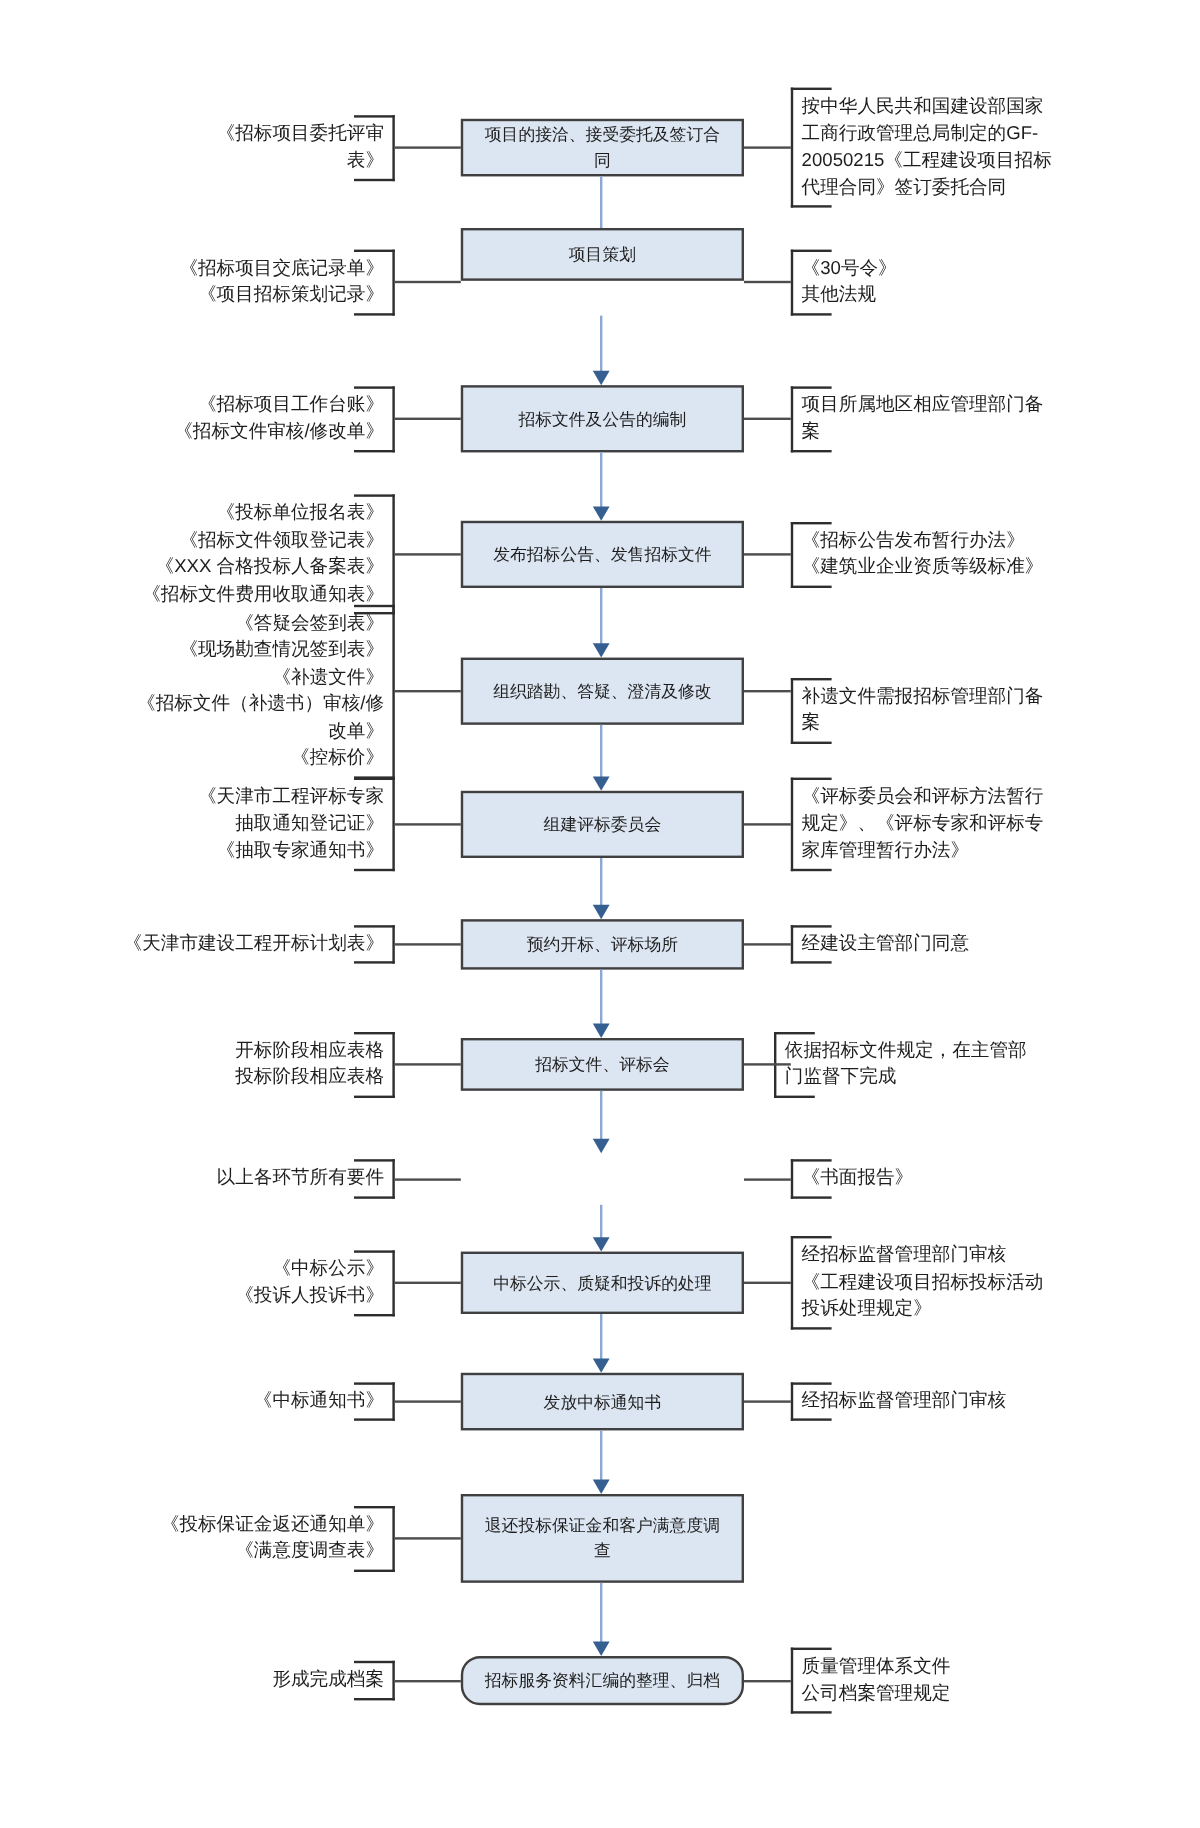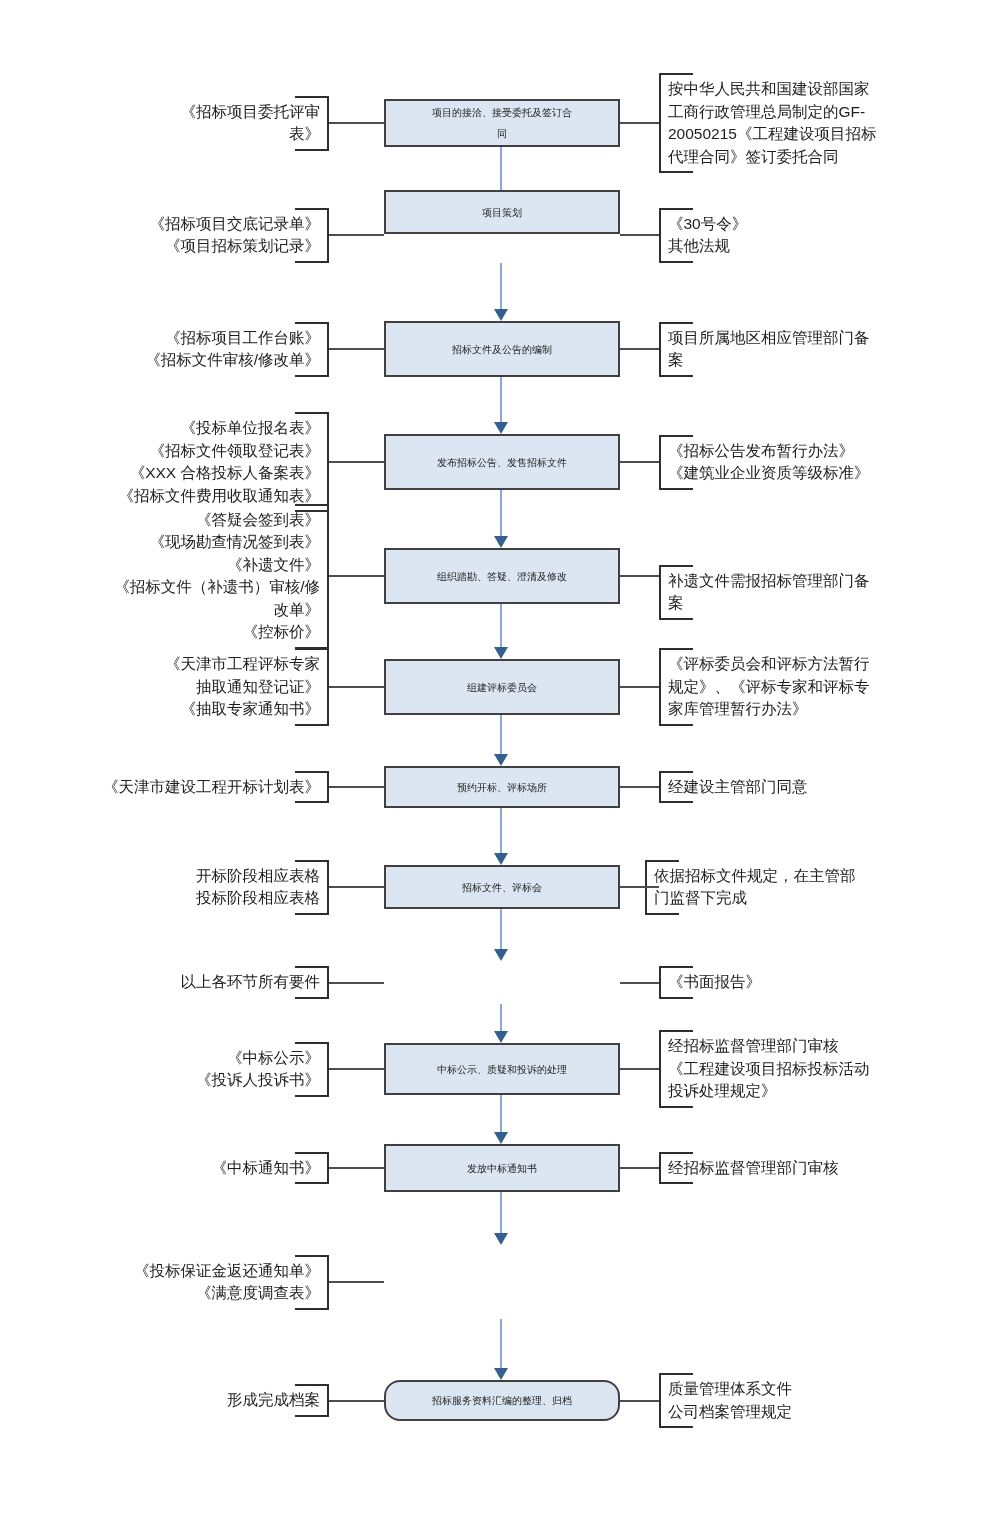--- a/index.html
+++ b/index.html
@@ -5,21 +5,21 @@
   html,body{margin:0;padding:0;background:#ffffff;}
   .canvas{
     position:relative;width:1000px;height:1523px;background:#ffffff;
     font-family:"Liberation Sans","DejaVu Sans",sans-serif;
     color:#1d1d1d;overflow:hidden;
   }
   .step-box{
     position:absolute;left:384px;width:236px;box-sizing:border-box;
     background:var(--box-fill);border:2px solid var(--box-border);
     display:flex;align-items:center;justify-content:center;
-    text-align:center;font-size:10px;line-height:21px;white-space:pre-line;
+    text-align:center;font-size:14px;line-height:21px;white-space:pre-line;
   }
   .note{
     position:absolute;display:flex;align-items:center;box-sizing:border-box;
     font-size:15.5px;line-height:22.5px;white-space:pre-line;
   }
   .note-left{justify-content:flex-end;text-align:right;padding-right:9px;}
   .note-right{justify-content:flex-start;text-align:left;padding-left:9px;}
   .bracket{position:absolute;top:0;bottom:0;width:32px;pointer-events:none;}
   .bracket-left{
     right:0;
@@ -142,20 +142,22 @@
     <div class="connector" style="top: 1068px; left: 620px; width: 39px;"></div>
     <div class="arrow-line" style="top: 1095px; left: 500px; height: 38px;"></div>
     <div class="arrow-head" style="top: 1132px; left: 494px;"></div>
     <div class="step-box" style="top: 1144px; height: 48px;">发放中标通知书</div>
     <div class="note note-left" style="top: 1151.75px; height: 32.5px; left: 97px; width: 232px;">《中标通知书》<div class="bracket bracket-left"></div></div>
     <div class="connector" style="top: 1167px; left: 329px; width: 55px;"></div>
     <div class="note note-right" style="top: 1151.75px; height: 32.5px; left: 659px; width: 240px;">经招标监督管理部门审核<div class="bracket bracket-right"></div></div>
     <div class="connector" style="top: 1167px; left: 620px; width: 39px;"></div>
     <div class="arrow-line" style="top: 1192px; left: 500px; height: 42px;"></div>
     <div class="arrow-head" style="top: 1233px; left: 494px;"></div>
+    <div class="step-box" style="top: 1245px; height: 74px;">退还投标保证金和客户满意度调
+查</div>
     <div class="note note-left" style="top: 1254.5px; height: 55px; left: 97px; width: 232px;">《投标保证金返还通知单》
 《满意度调查表》<div class="bracket bracket-left"></div></div>
     <div class="connector" style="top: 1281px; left: 329px; width: 55px;"></div>
     <div class="arrow-line" style="top: 1319px; left: 500px; height: 50px;"></div>
     <div class="arrow-head" style="top: 1368px; left: 494px;"></div>
     <div class="step-box" style="top: 1380px; height: 41px; border-radius: 16px;">招标服务资料汇编的整理、归档</div>
     <div class="note note-left" style="top: 1384.25px; height: 32.5px; left: 97px; width: 232px;">形成完成档案<div class="bracket bracket-left"></div></div>
     <div class="connector" style="top: 1399.5px; left: 329px; width: 55px;"></div>
     <div class="note note-right" style="top: 1373px; height: 55px; left: 659px; width: 240px;">质量管理体系文件
 公司档案管理规定<div class="bracket bracket-right"></div></div>

